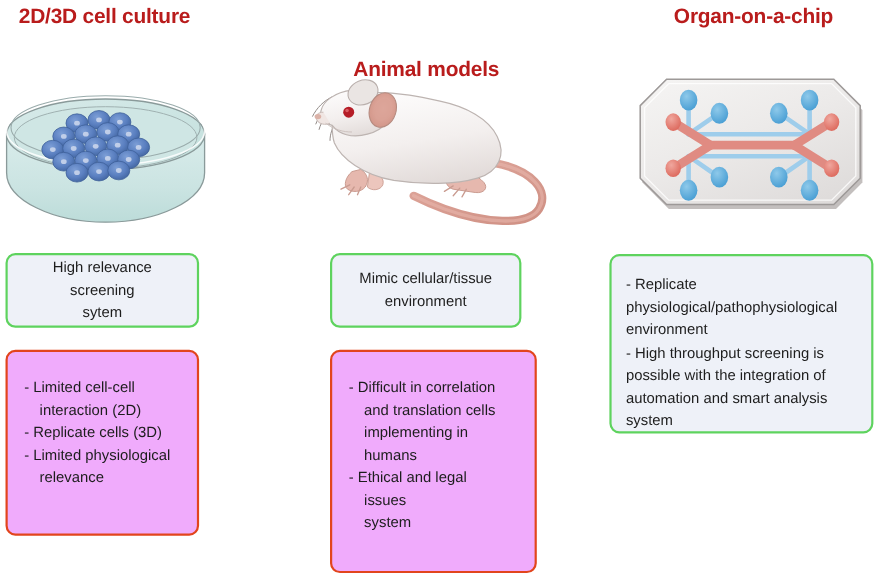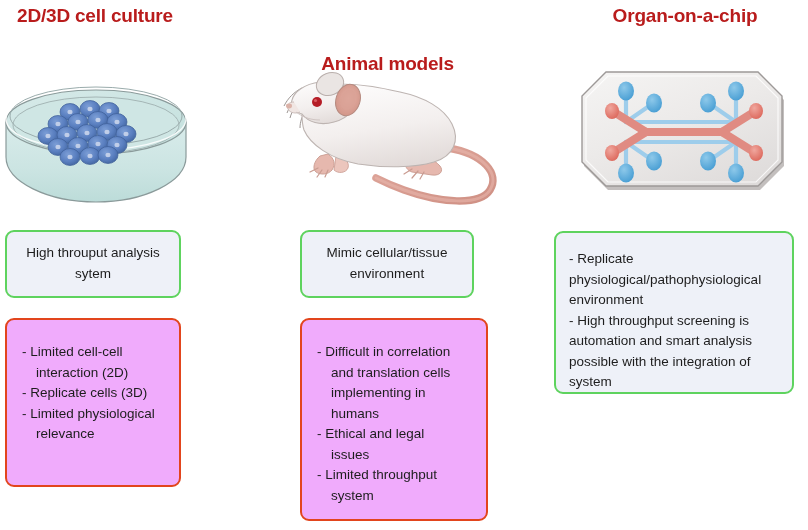--- a/index.html
+++ b/index.html
@@ -291,51 +291,50 @@
         <ellipse cx="158" cy="29" rx="8" ry="9.5" fill="url(#wellB)"></ellipse>
         <ellipse cx="48" cy="111" rx="8" ry="9.5" fill="url(#wellB)"></ellipse>
         <ellipse cx="76" cy="99" rx="8" ry="9.5" fill="url(#wellB)"></ellipse>
         <ellipse cx="130" cy="99" rx="8" ry="9.5" fill="url(#wellB)"></ellipse>
         <ellipse cx="158" cy="111" rx="8" ry="9.5" fill="url(#wellB)"></ellipse>
       </g>
     </svg>
   </div>
 
   <div class="box pro" id="pro-1">
-    <span class="line">High throuput analysis</span>
+    <span class="line">High relevance screening</span>
     <span class="line">sytem</span>
   </div>
 
   <div class="box pro" id="pro-2">
     <span class="line">Mimic cellular/tissue</span>
     <span class="line">environment</span>
   </div>
 
   <div class="box pro left-align" id="pro-3">
     <span class="line">- Replicate</span>
     <span class="line">physiological/pathophysiological</span>
     <span class="line">environment</span>
     <span class="line">- High throughput screening is</span>
+    <span class="line">possible with the integration of</span>
     <span class="line">automation  and smart analysis</span>
-    <span class="line">possible with the integration of</span>
     <span class="line">system</span>
   </div>
 
   <div class="box con" id="con-1">
     <span class="line">- Limited cell-cell</span>
     <span class="line ind">interaction (2D)</span>
     <span class="line">- Replicate cells (3D)</span>
     <span class="line">- Limited physiological</span>
     <span class="line ind">relevance</span>
   </div>
 
   <div class="box con" id="con-2">
     <span class="line">- Difficult in correlation</span>
     <span class="line ind">and translation cells</span>
     <span class="line ind">implementing in</span>
     <span class="line ind">humans</span>
     <span class="line">- Ethical and legal</span>
     <span class="line ind">issues</span>
-    <span class="line">- Limited throughput</span>
     <span class="line ind">system</span>
   </div>
 
 </div>
 
 </body></html>

